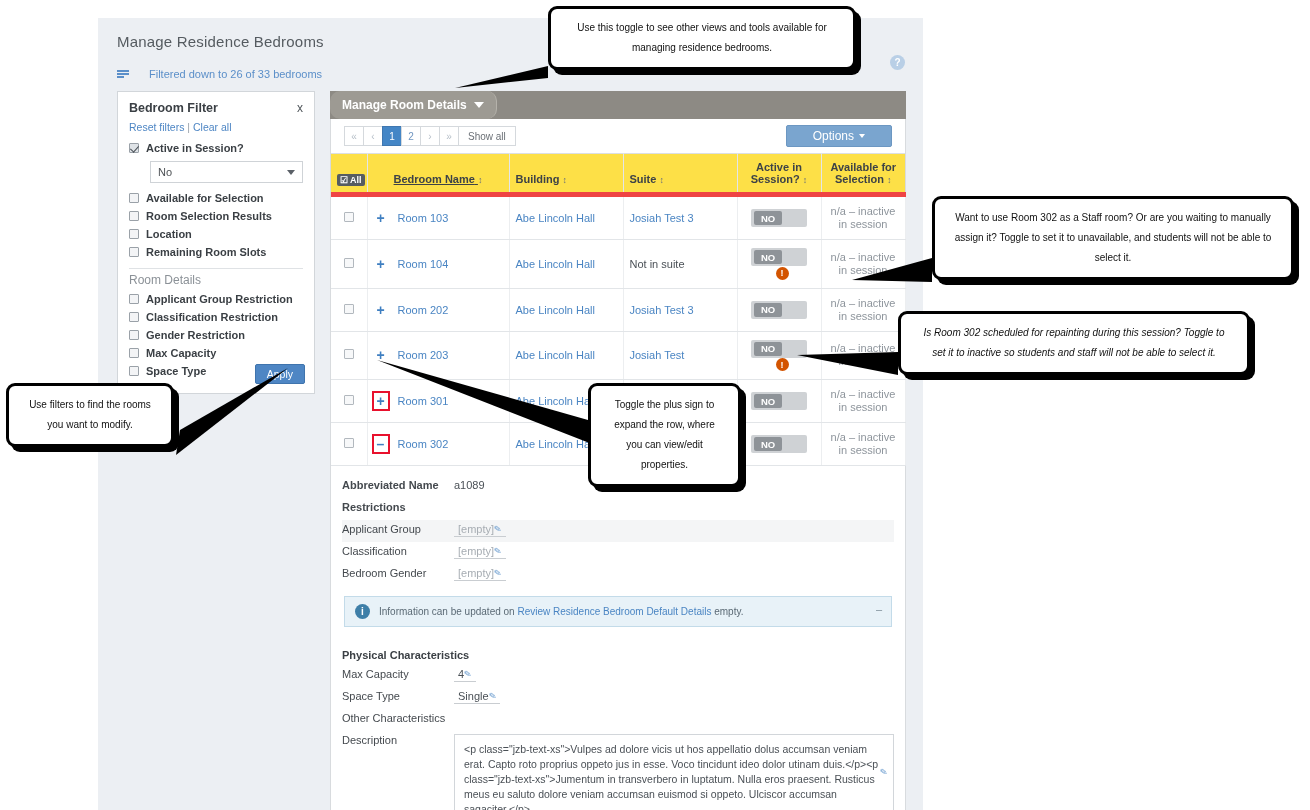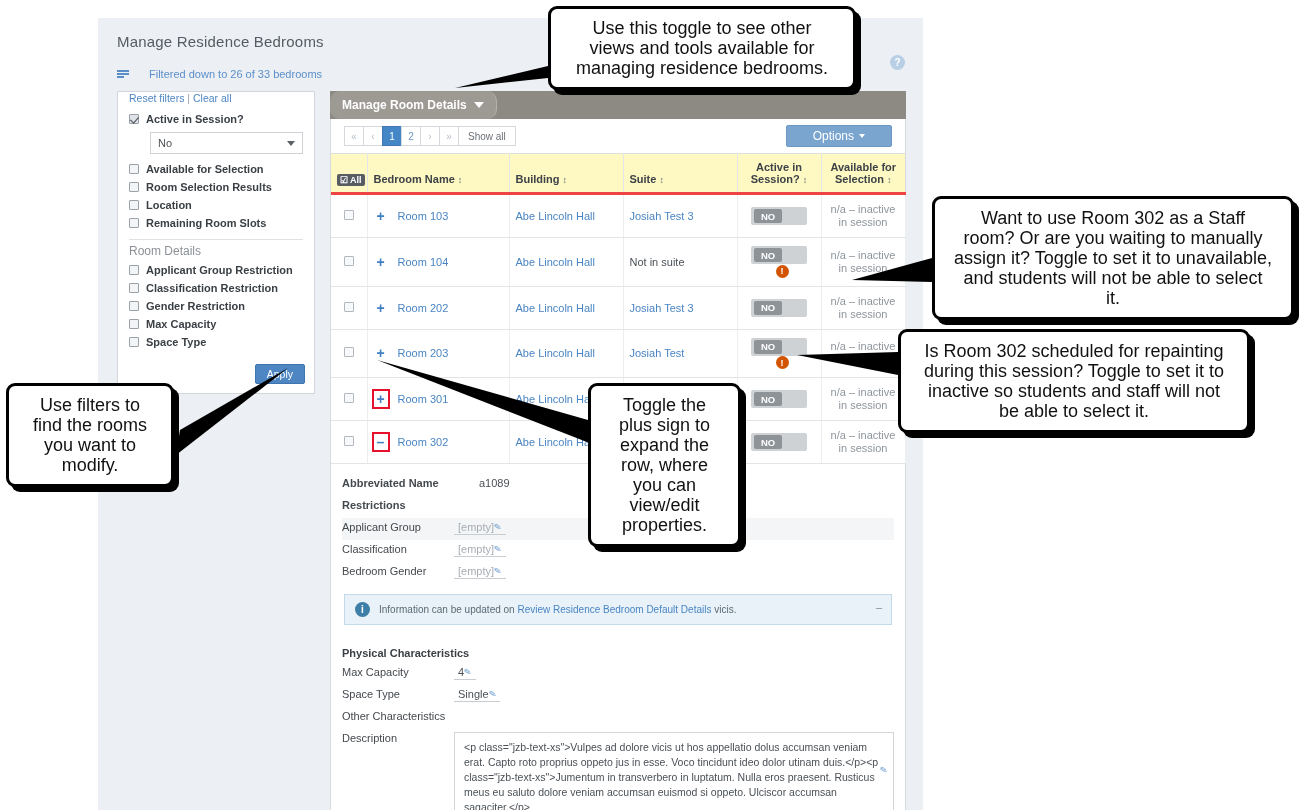--- a/index.html
+++ b/index.html
@@ -102,26 +102,26 @@
   .pg.dim { color:#b6bfc8; }
   .pg.showall { color:#6b7076; padding:0 9px; }
   #options-btn {
     background:#7aa5cf; color:#ffffff; border:1px solid #6c97c2; border-radius:2px;
     font-size:12px; padding:3px 26px; display:flex; align-items:center; gap:5px; cursor:pointer;
   }
   .caret-wht-sm { width:0;height:0;border-left:3.5px solid transparent;border-right:3.5px solid transparent;border-top:4.5px solid #ffffff; }
 
   table#grid { width:100%; border-collapse:collapse; table-layout:fixed; }
   table#grid th {
-    background:#fef9c3; border-top:1px solid #dcdfe2; border-bottom:3px solid #ef4444;
+    background:#fde047; border-top:1px solid #dcdfe2; border-bottom:5px solid #ef4444;
     border-right:1px solid #e3e5e8;
     font-size:11px; color:#3d4247; font-weight:bold; padding:7px 6px; vertical-align:bottom;
   }
   table#grid th.c-sel { width:36px; text-align:center; padding-bottom:6px;}
-  table#grid th.c-name { width:142px; text-align:left; }
+  table#grid th.c-name { width:142px; text-align:center;text-decoration:underline; }
   table#grid th.c-bldg { width:114px; text-align:left; }
   table#grid th.c-suite { width:114px; text-align:left; }
   table#grid th.c-active { width:84px; text-align:center; }
   table#grid th.c-avail { width:84px; text-align:center; border-right:none; }
   .sortglyph { display:inline-block; font-size:9px; color:#6a7077; }
   .selall {
     display:inline-flex; align-items:center; gap:2px; background:#565c62; color:#ffffff;
     font-size:9px; padding:1px 3px; border-radius:2px;
   }
   table#grid td {
@@ -150,21 +150,21 @@
     margin-left:6px; vertical-align:middle;
   }
   .red-outline { outline:2px solid #e8112d; outline-offset:0; }
 
   
   #detail { padding:10px 11px 6px 11px; background:#ffffff; }
   .d-row { display:flex; align-items:flex-start; font-size:11px; min-height:22px; padding:3px 0; }
   .d-row.zebra { background:#f4f5f6; }
   .d-label { width:112px; flex:none; color:#44494e; }
   .d-label.b { font-weight:bold; }
-  .d-val { color:#4a5056;margin-left:25px; }
+  .d-val { color:#4a5056; }
   .editable {
     display:inline-flex; align-items:center; 
     border-bottom:1px solid #c9cdd1; padding:0 4px 1px 4px; color:#a7adb3;
   }
   .editable.dark { color:#4a5056; }
   .pencil { color:#6f9fd0; font-size:9px; transform:rotate(-10deg); }
   #info-banner {
     margin:10px 2px 14px 2px; background:#e8f2f8; border:1px solid #c3dbe9;
     display:flex; align-items:center; gap:9px; padding:7px 10px; font-size:10px; color:#5b6a75;
     position:relative;
@@ -179,21 +179,21 @@
     border:1px solid #d2d6da; background:#ffffff; padding:7px 9px;
     font-size:10.5px; line-height:15px; color:#4a5056; position:relative;
     width:448px;
   }
   #desc-box .pencil { position:absolute; right:5px; top:30px; }
 
   
   .callout {
     position:absolute; background:#ffffff; border:3px solid #000000; border-radius:9px;
     box-shadow:5px 5px 0 #000000;
-    text-align:center; font-size:18px; line-height:20px; color:#111111; padding:9px 19px;
+    text-align:center; font-size:10px; line-height:20px; color:#111111; padding:9px 19px;
     z-index:40;
   }
   .cotail { position:absolute; z-index:39; }
   svg.cotail { overflow:visible; }
 </style>
 </head>
 <body>
 
 <div id="app-page">
 
@@ -204,20 +204,24 @@
         <i></i>
         <i></i>
         <i></i>
       </span>
     <span>Filtered down to 26 of 33 bedrooms</span>
   </div>
 
   <div id="help-icon">?</div>
 
   <div id="filter-card">
+    <div class="fc-head">
+      <span class="fc-title">Bedroom Filter</span>
+      <span class="fc-close">x</span>
+    </div>
     <div class="fc-links">
       <span>Reset filters</span>
       <span class="sep">|</span>
       <span>Clear all</span>
     </div>
 
     <div class="chk-row">
       <span class="chk on"></span>
       <span class="chk-label">Active in Session?</span>
     </div>
@@ -475,21 +479,21 @@
           <div class="d-label">Bedroom Gender</div>
           <div class="editable">
             <span>[empty]</span>
             <span class="pencil">✎</span>
           </div>
         </div>
 
 
         <div id="info-banner">
           <span class="ibicon">i</span>
-          <span><span>Information can be updated on </span><span class="lnk">Review Residence Bedroom Default Details</span><span> vicis.</span></span>
+          <span><span>Information can be updated on </span><span class="lnk">Review Residence Bedroom Default Details</span><span> empty.</span></span>
           <span class="ibminus">–</span>
         </div>
 
         <div class="sec-head">Physical Characteristics</div>
 
         <div class="d-row">
           <div class="d-label">Max Capacity</div>
           <div class="editable dark">
             <span>4</span>
             <span class="pencil">✎</span>
@@ -530,21 +534,21 @@
 </svg>
 
 <div class="callout" style="left:548px; top:6px; width:308px;">
   <span>Use this toggle to see other views and tools available for managing residence bedrooms.</span>
 </div>
 
 <div class="callout" style="left:932px; top:196px; width:362px;">
   <span>Want to use Room 302 as a Staff room? Or are you waiting to manually assign it? Toggle to set it to unavailable, and students will not be able to select it.</span>
 </div>
 
-<div class="callout" style="left:898px; top:329px; width:352px;">
+<div class="callout" style="left:898px; top:311px; width:352px;font-style:italic;">
   <span>Is Room 302 scheduled for repainting during this session? Toggle to set it to inactive so students and staff will not be able to select it.</span>
 </div>
 
 <div class="callout" style="left:588px; top:383px; width:153px;">
   <span>Toggle the plus sign to expand the row, where you can view/edit properties.</span>
 </div>
 
 <div class="callout" style="left:6px; top:383px; width:168px;">
   <span>Use filters to find the rooms you want to modify.</span>
 </div>

